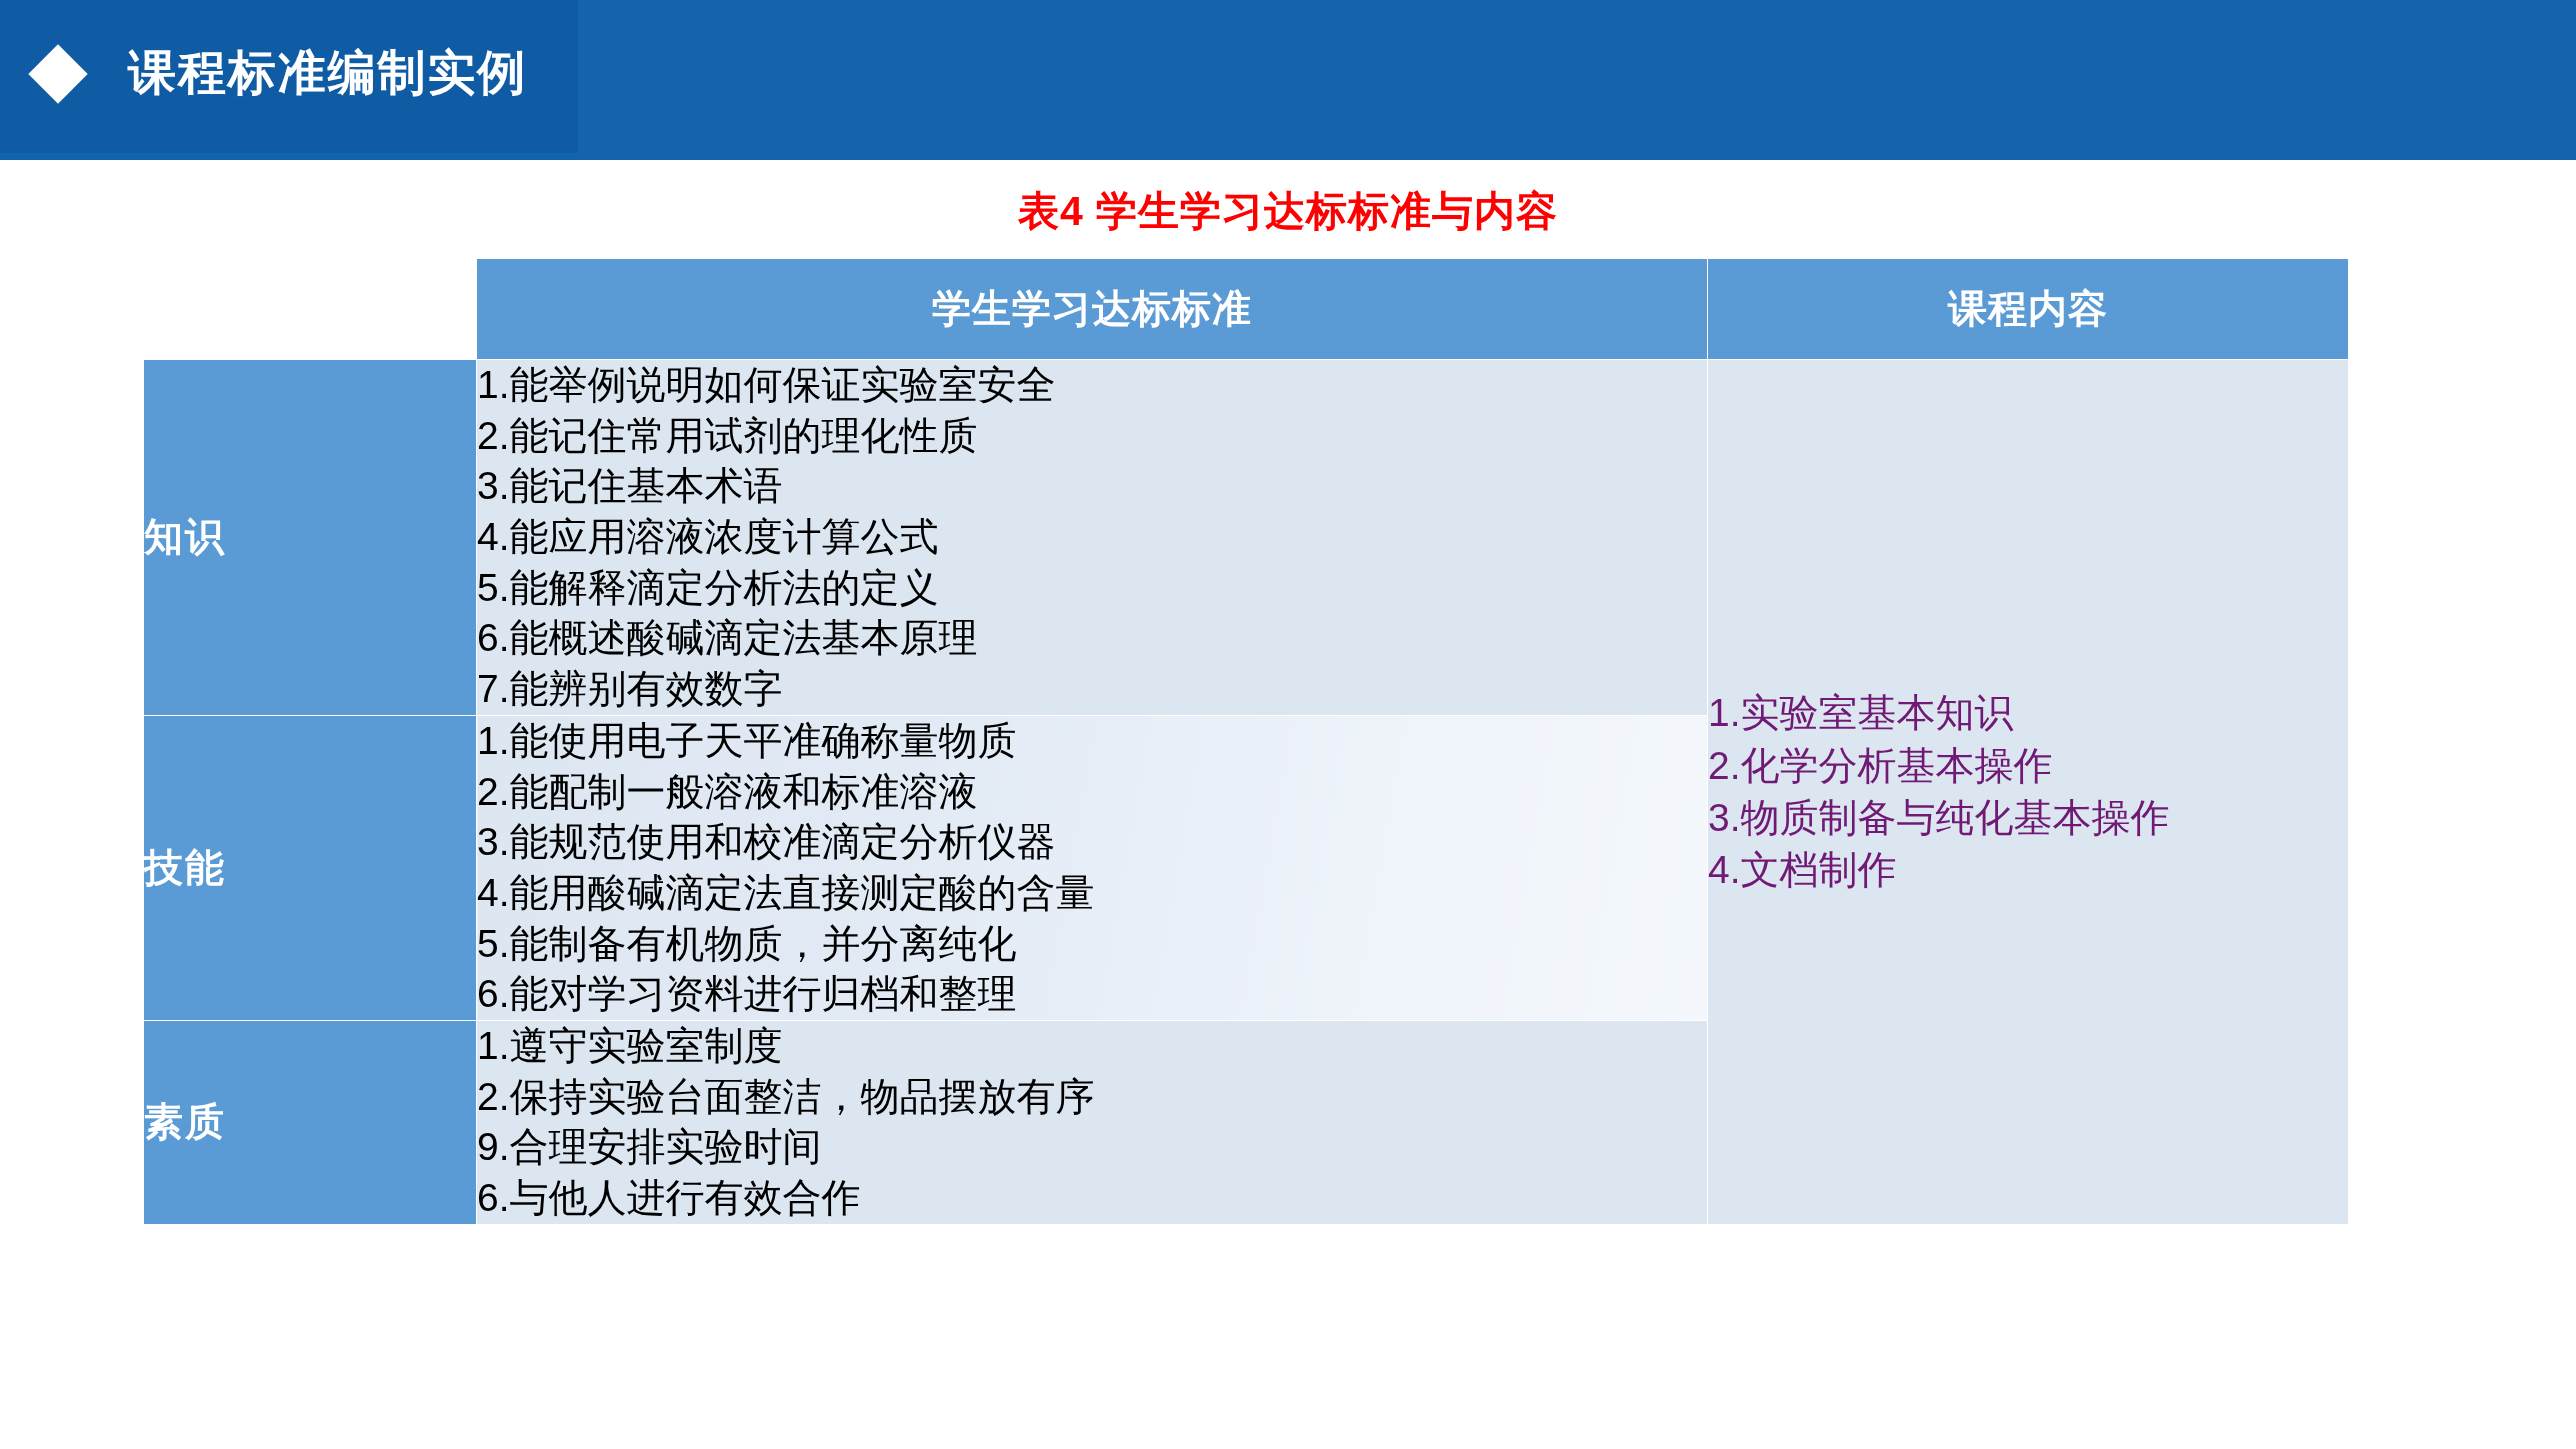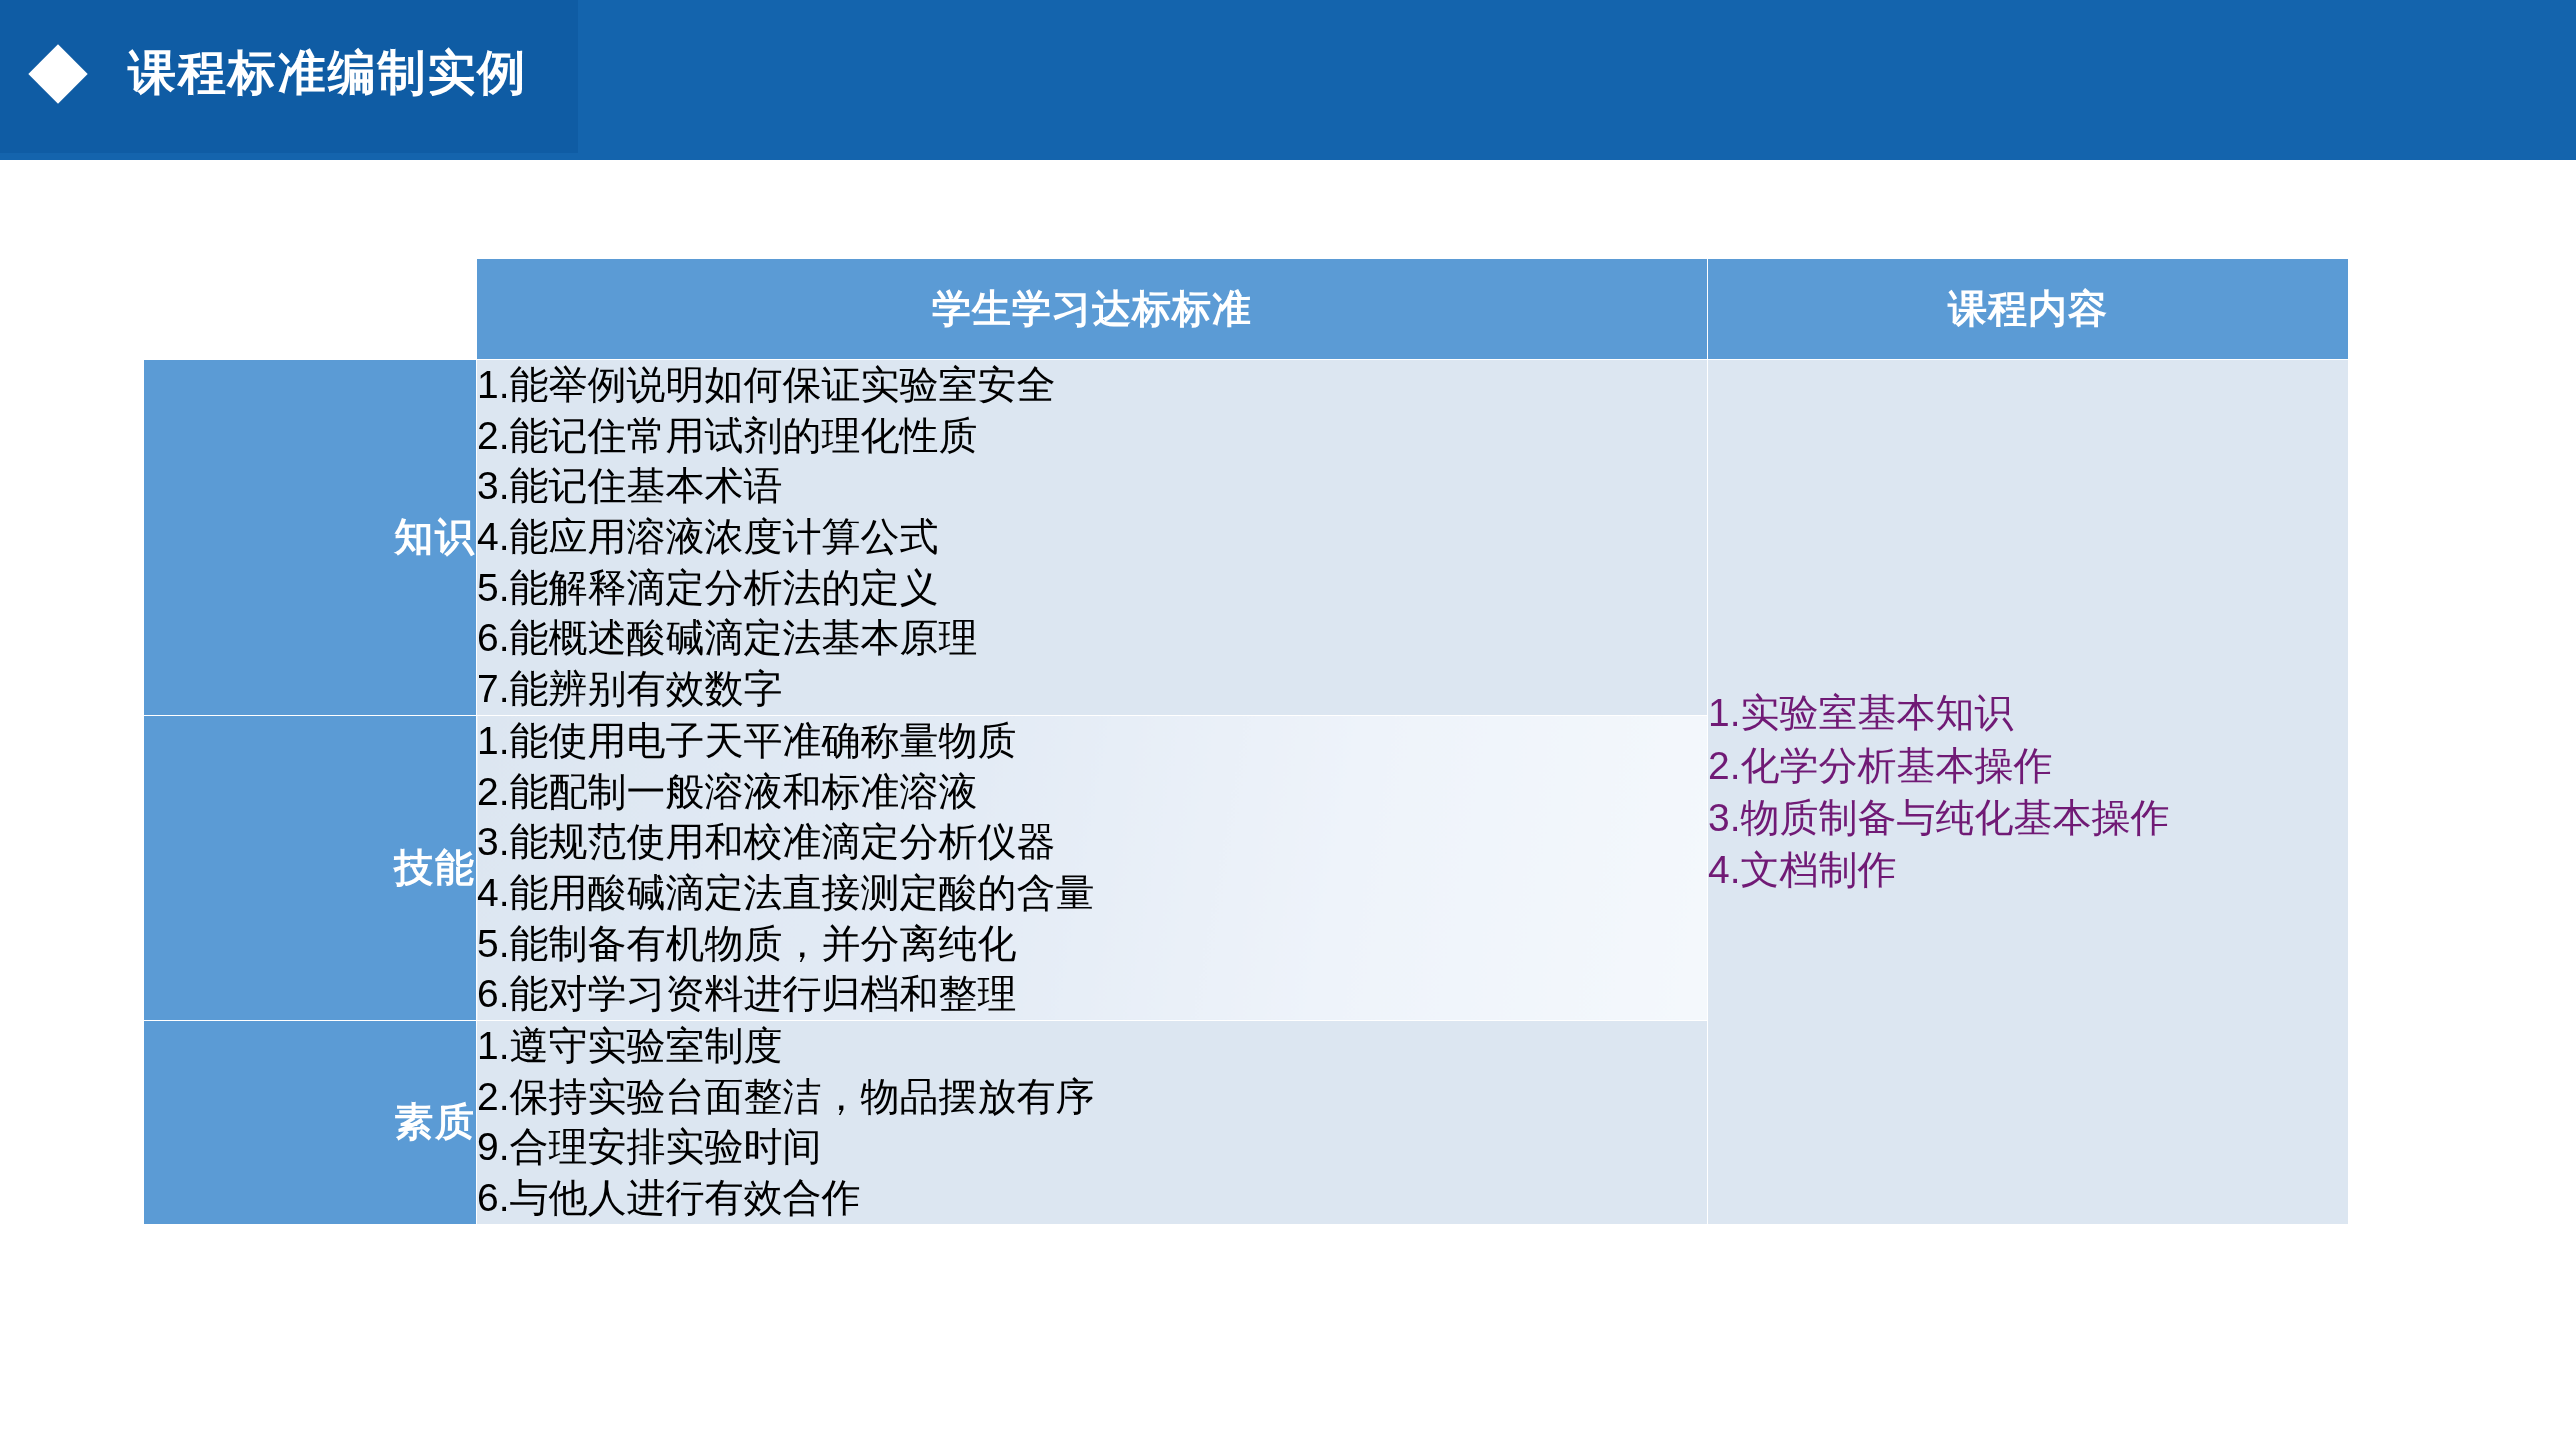--- a/index.html
+++ b/index.html
@@ -131,21 +131,21 @@
     background: #ffffff;
     border-left: none !important;
     border-top: none !important;
     border-bottom: 1.9px solid #ffffff !important;
   }
   td.cat {
     background: #5b9bd5;
     color: #ffffff;
     font-size: 39px;
     font-weight: bold;
-    text-align: right;
+    text-align: left;
     letter-spacing: 1.9px;
   }
   td.items {
     background: #dce6f1;
     padding: 13.5px 0 17.4px 23px;
     font-size: 39px;
     color: #000000;
     line-height: 1.30;
   }
   td.items.skills {
@@ -169,20 +169,21 @@
 <div class="slide">
 
   <div class="header-bar">
     <div class="header-accent"></div>
   </div>
   <div class="header-diamond"></div>
   <div class="header-title">课程标准编制实例</div>
   <div class="header-underline"></div>
   <div class="header-underline-2"></div>
 
+  <div class="table-title">表4 学生学习达标标准与内容</div>
 
   <div class="table-wrap">
     <table class="std-table">
       <colgroup>
         <col class="col-cat">
         <col class="col-std">
         <col class="col-content">
       </colgroup>
       <thead>
         <tr>

